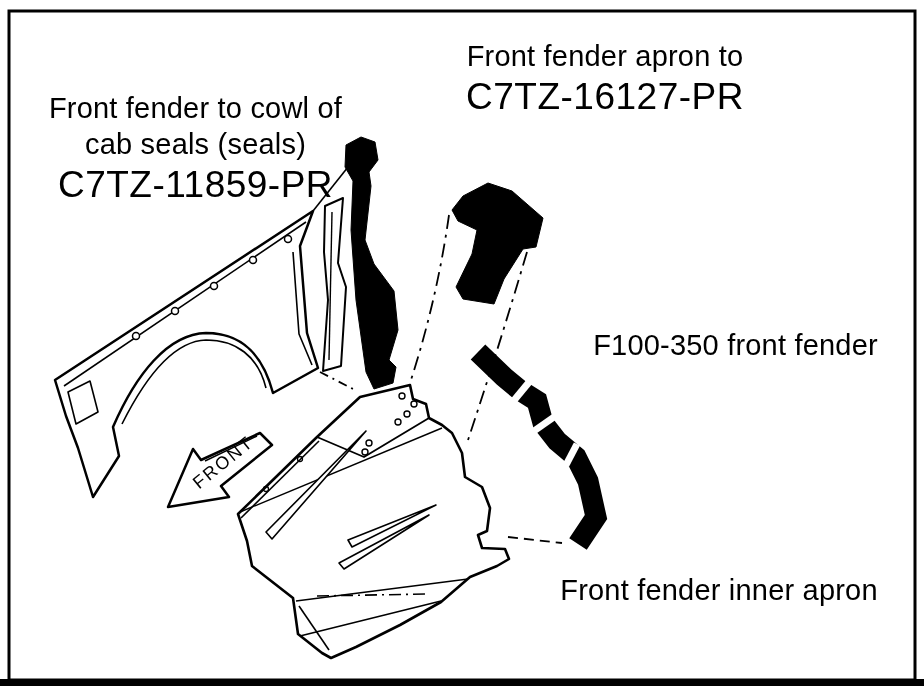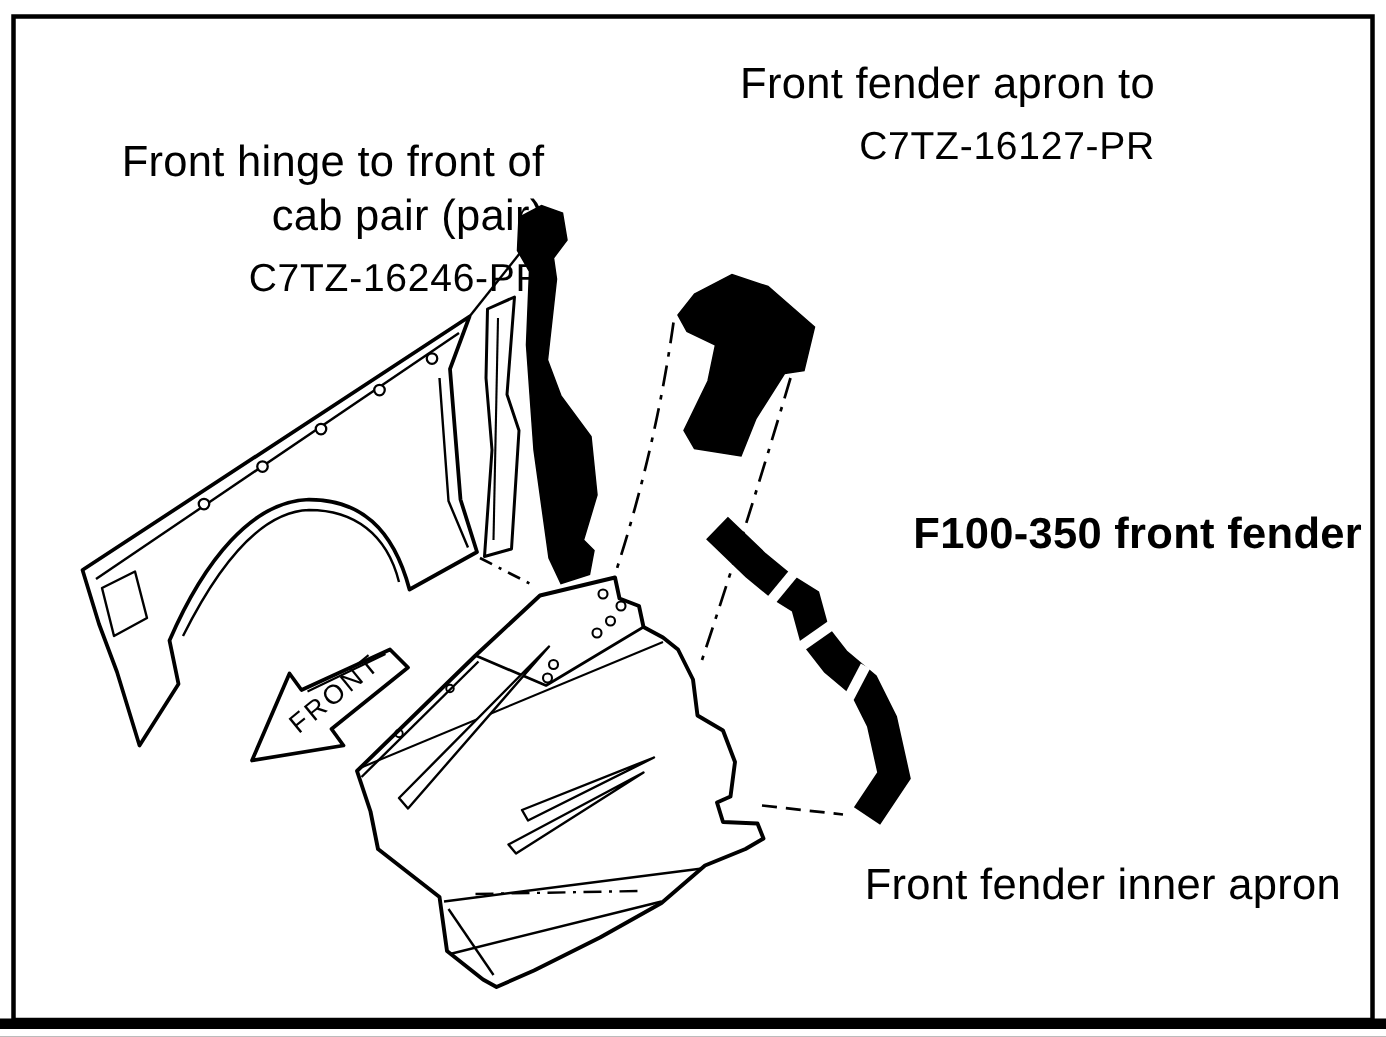--- a/index.html
+++ b/index.html
@@ -1,23 +1,23 @@
 <!DOCTYPE html>
 <html><head>
 <meta charset="utf-8">
 <style>
   html,body{margin:0;padding:0;background:#888;}
   #stage{
     position:relative;width:924px;height:691px;background:#ffffff;
     font-family:"Liberation Sans", sans-serif;color:#000;overflow:hidden;
   }
   #artwork{position:absolute;left:0;top:0;}
-  .label-block{position:absolute;text-align:right;}
+  .label-block{position:absolute;text-align:center;}
   .label-line{font-size:29px;line-height:36px;letter-spacing:.2px;}
-  .part-number{font-size:26px;line-height:40px;margin-top:3px;letter-spacing:.5px;}
+  .part-number{font-size:37px;line-height:40px;margin-top:3px;letter-spacing:.5px;}
 </style>
 </head>
 <body>
 
 <div id="stage">
 
   <svg id="artwork" width="924" height="691" viewBox="0 0 924 691">
 
     <g>
       <rect x="9" y="11" width="906" height="669" fill="none" stroke="#000" stroke-width="3"></rect>
@@ -93,31 +93,31 @@
     </g>
 
     <g>
       <path d="M168,507 L193,449 L201,460 L260,433 L272,445 L221,486 L229,497 Z" fill="#fff" stroke="#000" stroke-width="2.5" stroke-linejoin="round"></path>
       <path d="M205,461 L257,436" fill="none" stroke="#000" stroke-width="1.4"></path>
       <text transform="translate(227,467) rotate(-39)" font-size="18" font-family="Liberation Sans, sans-serif" letter-spacing="2" text-anchor="middle" fill="#000">FRONT</text>
     </g>
   </svg>
 
   <div class="label-block" style="left:28px;top:90px;width:335px;">
-    <div class="label-line">Front hinge to front of</div>
-    <div class="label-line">cab pair (pair)</div>
-    <div class="part-number">C7TZ-16246-PR</div>
+    <div class="label-line">Front fender to cowl of</div>
+    <div class="label-line">cab seals (seals)</div>
+    <div class="part-number">C7TZ-11859-PR</div>
   </div>
 
   <div class="label-block" style="left:440px;top:38px;width:330px;">
     <div class="label-line">Front fender apron to</div>
     <div class="part-number">C7TZ-16127-PR</div>
   </div>
 
-  <div class="label-block" style="left:563px;top:338px;width:345px;font-weight:bold;">
+  <div class="label-block" style="left:563px;top:327px;width:345px;">
     <div class="label-line">F100-350 front fender</div>
   </div>
 
   <div class="label-block" style="left:544px;top:572px;width:350px;">
     <div class="label-line">Front fender inner apron</div>
   </div>
 
 </div>
 
 </body></html>

